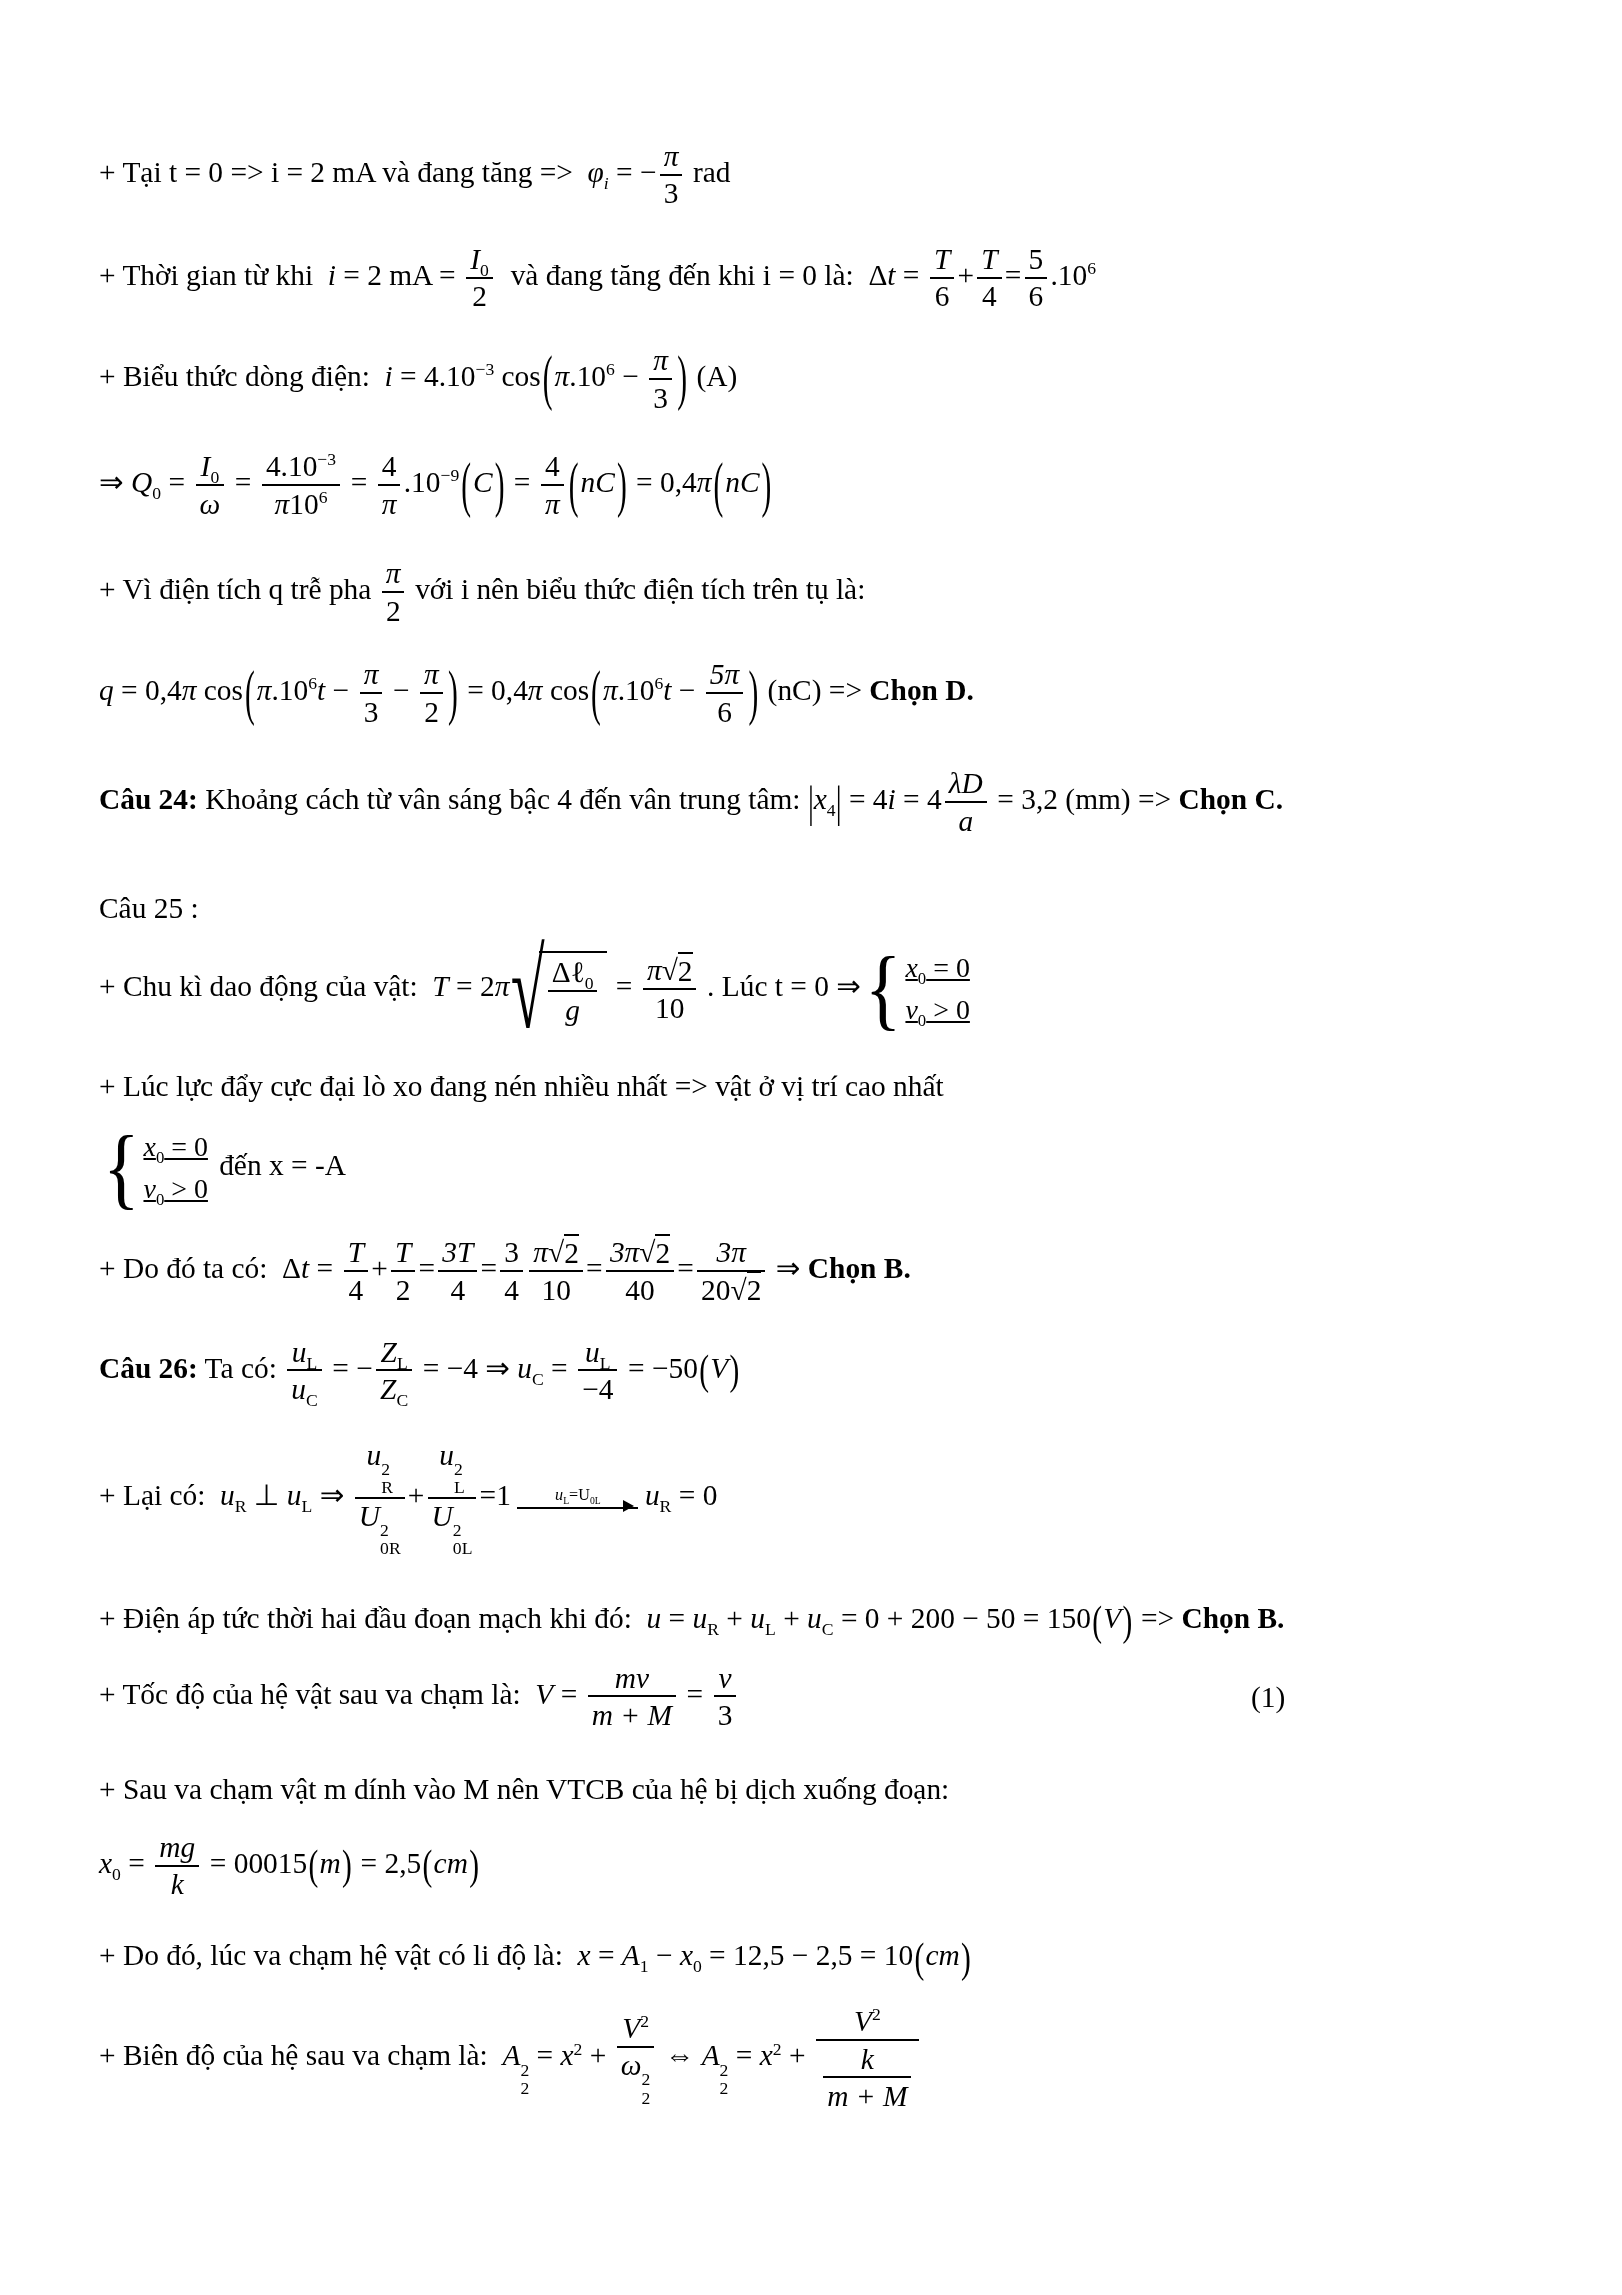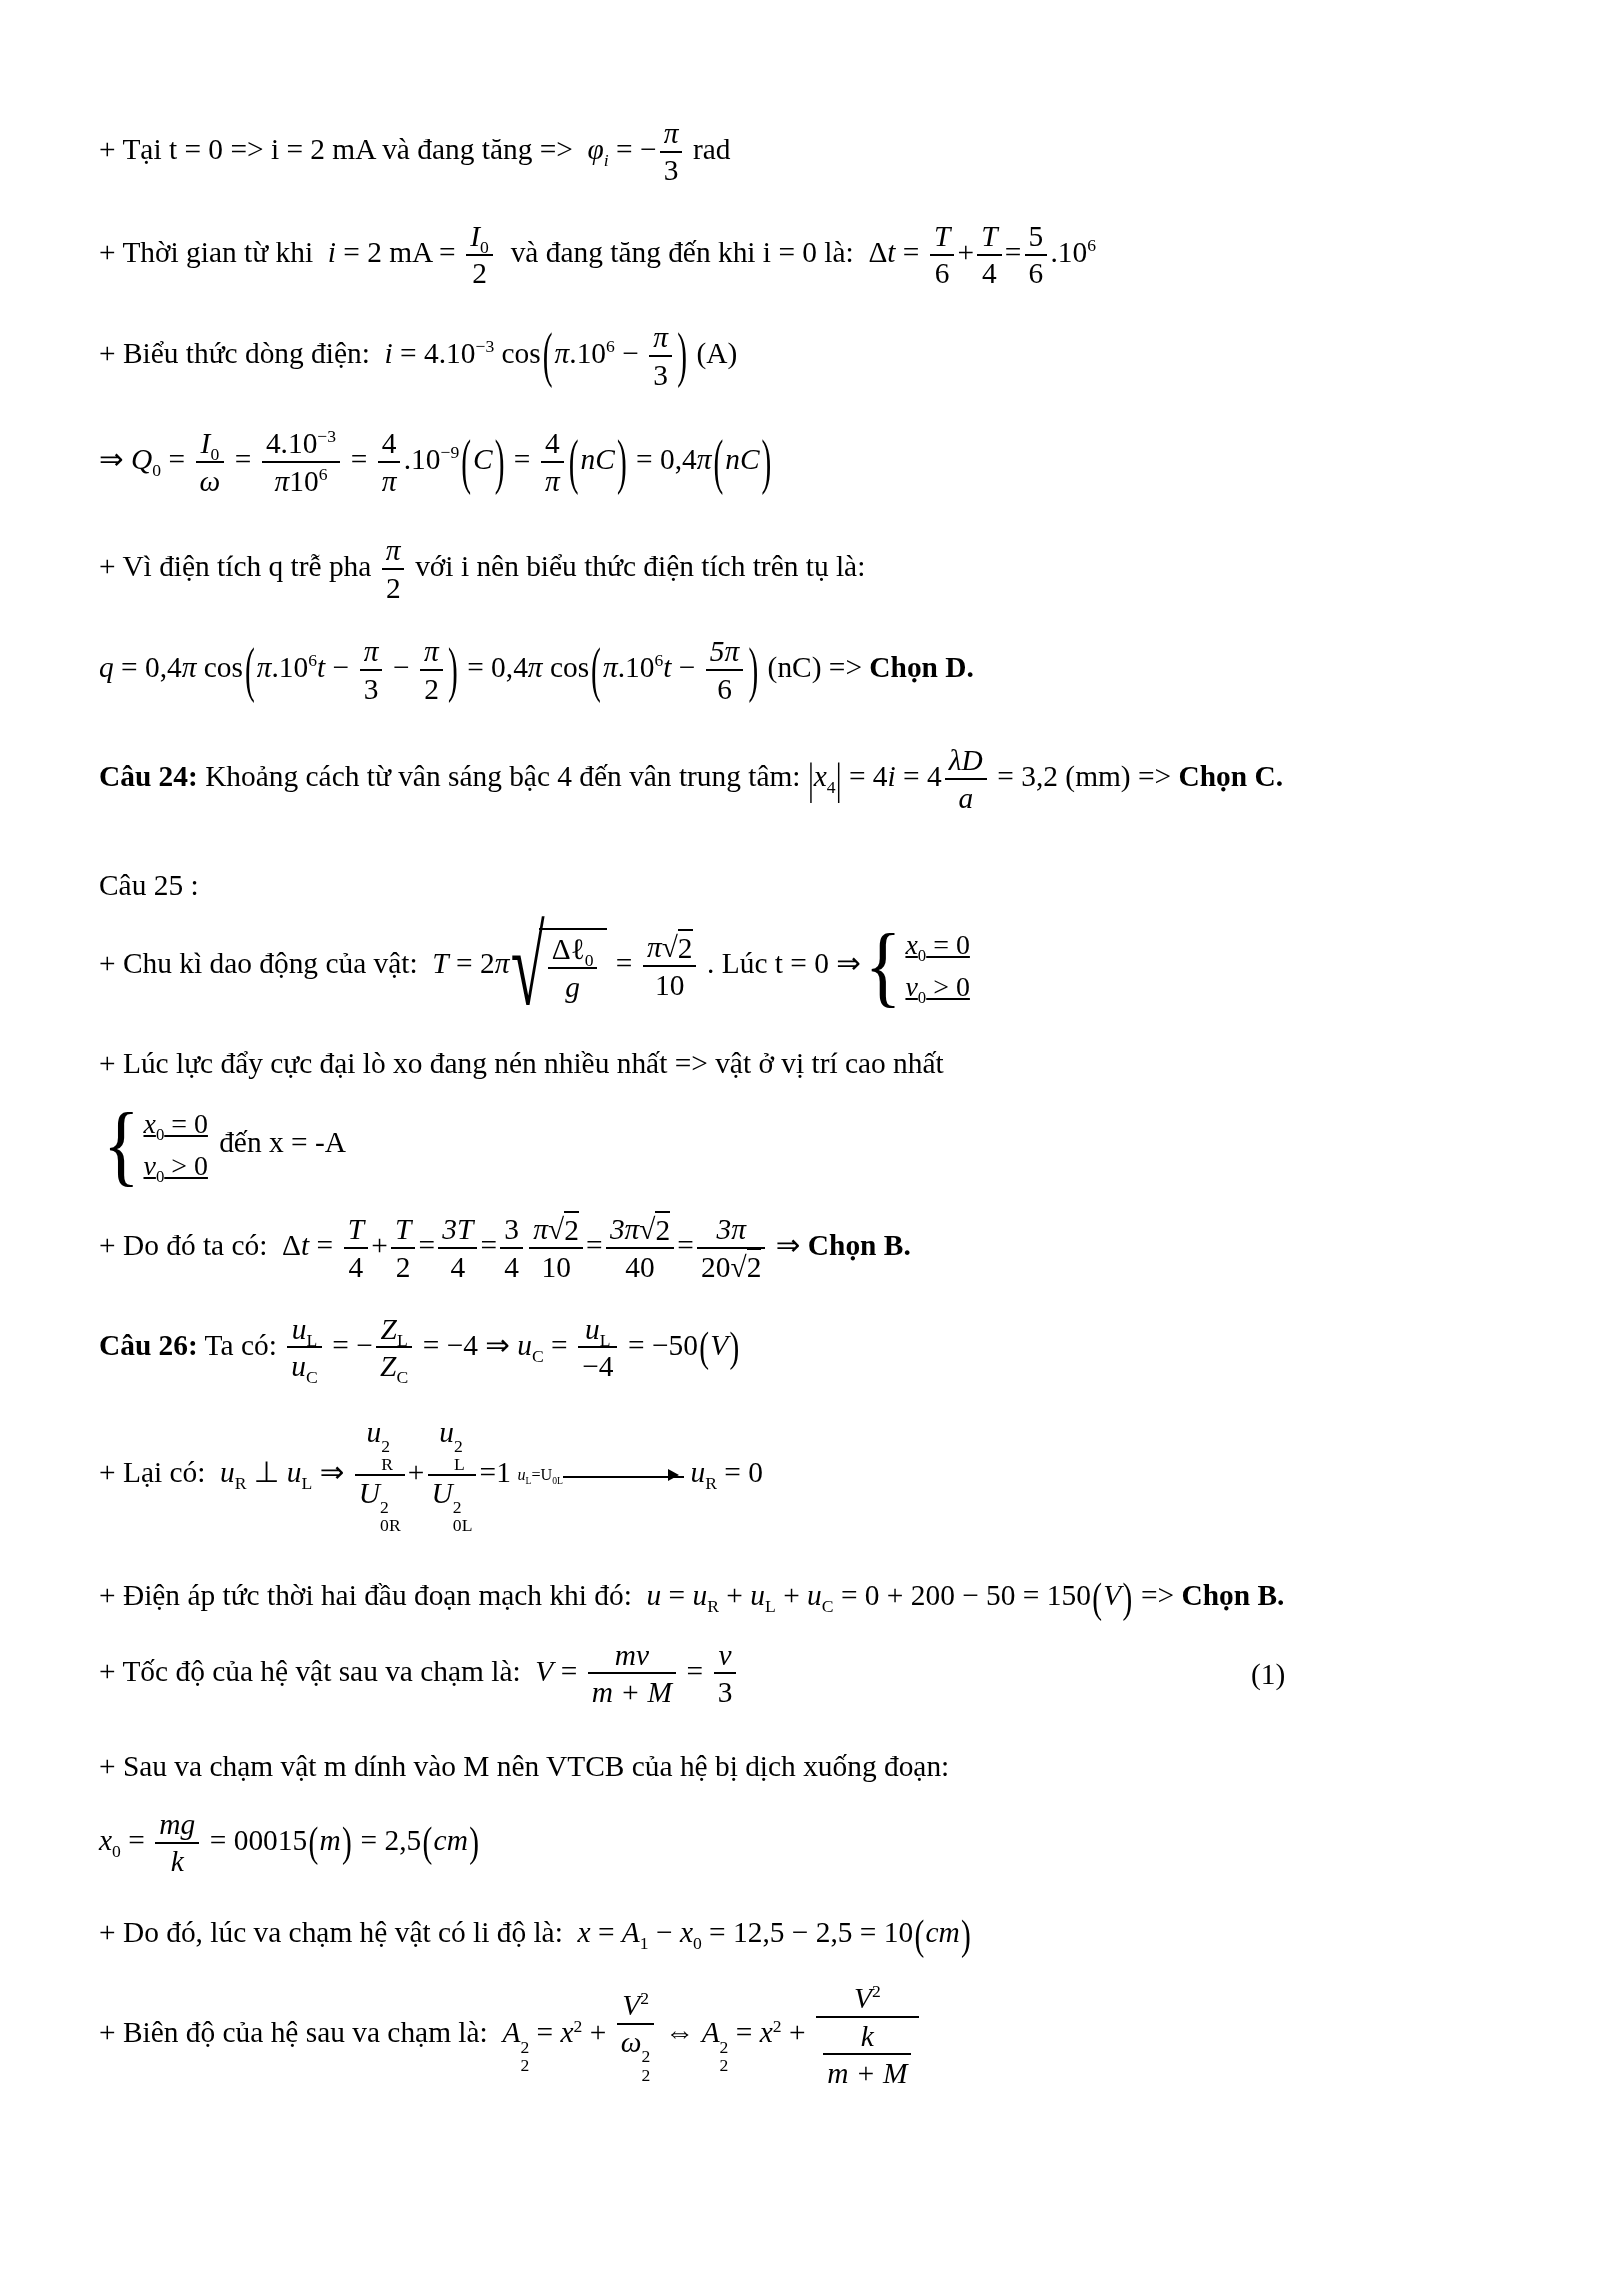--- a/index.html
+++ b/index.html
@@ -1,37 +1,37 @@
 <!DOCTYPE html>
 <html style="font-size:10.5px"><head>
 <meta charset="utf-8">
 <style>
   html,body{margin:0;padding:0;background:#fff;}
   body{width:1623px;height:2295px;color:#000;font-family:"Liberation Serif",serif;font-size:29.4px;}
-  .page{position:relative;padding:116px 64px 0 99px;}
+  .page{position:relative;padding:116px 64px 0 99px;margin-top:23px;}
   .ln{position:relative;white-space:pre-wrap;line-height:1.3;}
   .v{font-style:italic;}
   .b{font-weight:700;}
   sup,sub{font-size:0.6em;line-height:0;}
   .frac{display:inline-block;vertical-align:middle;text-align:center;margin:0 3.3px;}
   .nm{display:block;padding:0 3.9px;line-height:1.18;}
   .dn{display:block;padding:0.7px 3.9px 0;line-height:1.18;border-top:2px solid #000;}
   .bp{display:inline-block;transform:scaleY(2.1);vertical-align:middle;line-height:1;margin:0 2px;}
   .bp2{display:inline-block;transform:scaleY(1.4);vertical-align:middle;line-height:1;margin:0 1.3px;}
   .vb{display:inline-block;transform:scaleY(1.5);vertical-align:middle;line-height:1;}
   .cases{display:inline-flex;align-items:center;vertical-align:middle;margin:0 3.9px;}
   .cases .br{font-size:2.6em;line-height:0;display:inline-block;transform:scaleY(1.2);font-weight:400;}
   .cases .col{display:inline-flex;flex-direction:column;gap:6.5px;font-size:0.95em;margin-left:3.9px;text-align:left;text-decoration:underline;}
   .sqrt{display:inline-flex;align-items:center;vertical-align:middle;margin:0 1.3px;}
   .sqrt .rd{font-size:2.1em;line-height:0;transform:scaleY(1.8);transform-origin:center 58%;margin-right:-5.2px;}
   .sqrt .bod{border-top:2.6px solid #000;padding:2px 6.5px 0 5.2px;}
   .sqs{white-space:nowrap;}
   .sqs .ov{border-top:2px solid #000;padding-top:0.7px;}
   .ss{display:inline-flex;flex-direction:column;align-items:flex-start;font-size:0.6em;line-height:1.05;vertical-align:-0.55em;}
-  .larr{display:inline-flex;flex-direction:row;align-items:center;vertical-align:middle;margin:0 6.5px;text-align:right;}
+  .larr{display:inline-flex;flex-direction:column;align-items:center;vertical-align:middle;margin:0 6.5px;text-align:right;}
   .larr .lab{font-size:0.55em;line-height:1;}
   .larr .sh{position:relative;width:121px;height:2px;background:#000;margin-top:3.3px;}
   .larr .sh::after{content:"";position:absolute;right:-1.3px;top:-6.5px;border:6.5px solid transparent;border-left:11px solid #000;}
   .tag1{position:absolute;left:1152px;top:50%;transform:translateY(-50%);}
 </style>
 </head>
 <body>
 
 <div class="page">
 

